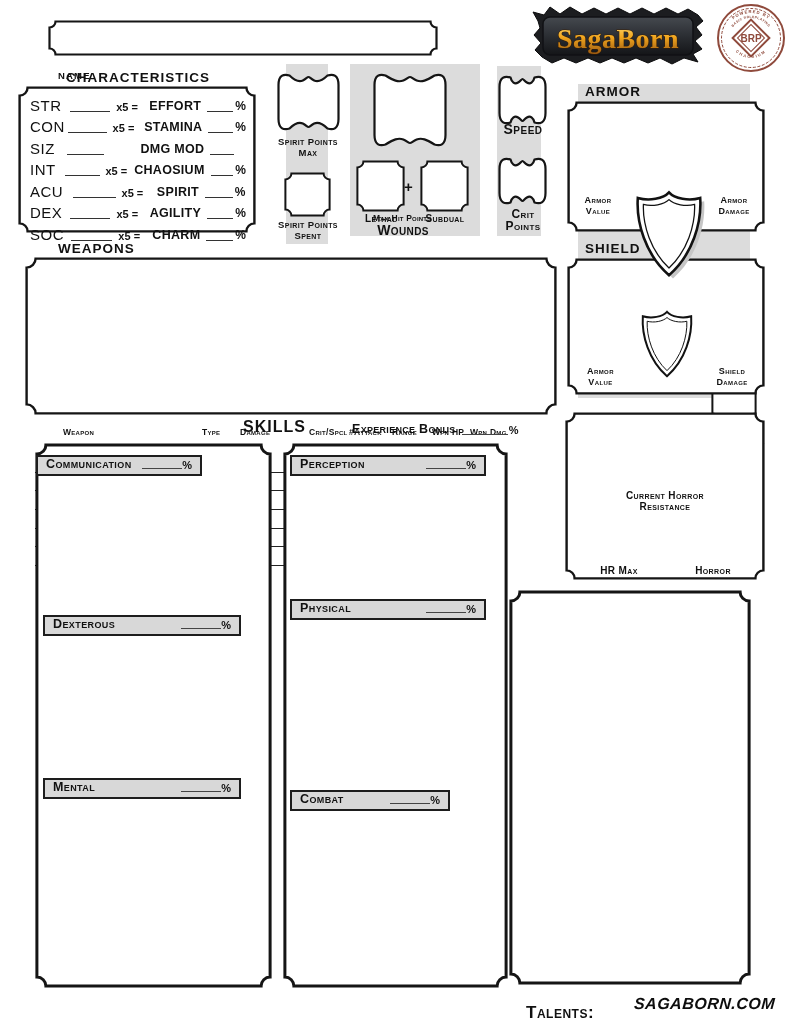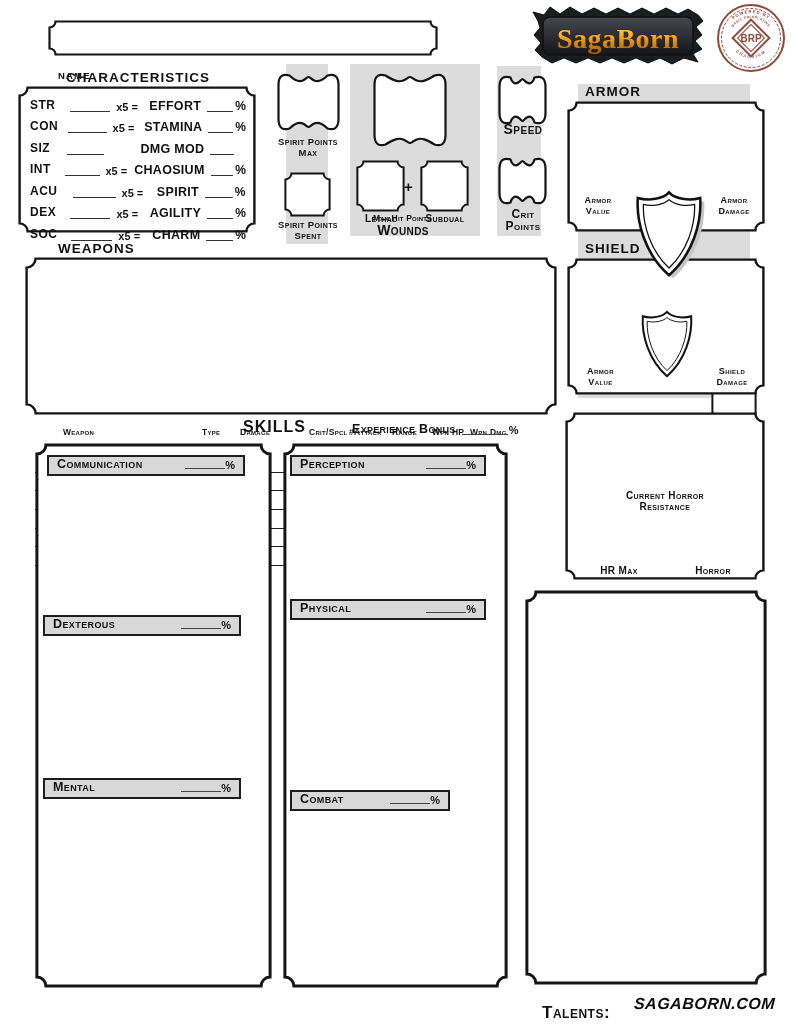--- a/index.html
+++ b/index.html
@@ -13,21 +13,21 @@
   .frame{position:absolute}
   .frame-svg{position:absolute;inset:0;width:100%;height:100%;pointer-events:none}
   .frame>*{position:relative}
   .fcontent{position:absolute;inset:0}
   .shield{position:absolute;z-index:6}
   .shield svg{width:100%;height:100%;display:block}
   .title{position:absolute;font-weight:bold;letter-spacing:1px;font-size:13.5px}
   .boxlabel{position:absolute;font-weight:bold;font-size:9.5px;letter-spacing:.4px;text-align:center;font-variant:small-caps;line-height:11px}
   
   .crow{display:flex;align-items:flex-end;height:19.55px;padding-bottom:2px}
-  .cstat{width:46px;font-size:12px;font-weight:bold;line-height:15px;letter-spacing:.5px}
+  .cstat{width:46px;font-size:15px;font-weight:normal;line-height:15px;letter-spacing:.5px}
   .cline{width:46px;border-bottom:1.6px solid #333;margin:0 6px 1px 0;height:10px}
   .cmult{width:38px;font-size:11px;font-weight:bold;line-height:12px}
   .cder{flex:1;text-align:right;font-size:12.5px;font-weight:bold;line-height:13px;letter-spacing:.3px;margin-right:6px;white-space:nowrap}
   .cpline{width:30px;border-bottom:1.6px solid #333;margin:0 2px 1px 0;height:10px}
   .cpct{width:12px;font-size:12px;font-weight:bold;line-height:13px}
   
   .whead span{position:absolute;top:0;font-size:8.5px;font-weight:bold;letter-spacing:.3px;text-align:left;font-variant:small-caps}
   .whead span:nth-of-type(1){left:28px;width:104px}
   .whead span:nth-of-type(2){left:167px;width:33px}
   .whead span:nth-of-type(3){left:205px;width:66px}
@@ -443,21 +443,21 @@
     <span class="b sc" style="font-size:12.5px;line-height:13px;letter-spacing:.3px">Experience Bonus</span>
     <span style="width:46px;border-bottom:1.5px solid #444;margin:0 1px 1px 6px"></span>
     <span class="b" style="font-size:11px;line-height:12px">%</span>
   </div>
 
   <div class="frame" style="left:35px;top:443px;width:237px;height:545px"><svg viewBox="0 0 237 545" preserveAspectRatio="none" class="frame-svg">
         <path d="M 10.9 1.9 H 226.1 A 9 9 0 0 0 235.1 10.9 V 534.1
      A 9 9 0 0 0 226.1 543.1 H 10.9 A 9 9 0 0 0 1.9 534.1
      V 10.9 A 9 9 0 0 0 10.9 1.9 Z" fill="#fff" stroke="#151515" stroke-width="3"></path>
       </svg>
-    <div class="gbar" style="left:12px;top:12px;width:198px;height:21px">
+    <div class="gbar" style="left:1px;top:12px;width:166px;height:21px">
       <span class="gname">Communication</span>
       <span class="gbar-right">
           <span class="gpl"></span>
           <span class="gpct">%</span>
         </span>
     </div>
     
     <div class="gbar" style="left:8px;top:172px;width:198px;height:21px">
       <span class="gname">Dexterous</span>
       <span class="gbar-right">
@@ -538,21 +538,21 @@
     <span class="abs minus" style="left:96px;top:116px">-</span>
     <div class="frame" style="left:122px;top:102px;width:52px;height:52px"><svg viewBox="0 0 52 52" preserveAspectRatio="none" class="frame-svg">
           <path d="M 7.4 1.4 H 44.6 A 6 6 0 0 0 50.6 7.4 V 44.6
      A 6 6 0 0 0 44.6 50.6 H 7.4 A 6 6 0 0 0 1.4 44.6
      V 7.4 A 6 6 0 0 0 7.4 1.4 Z" fill="#fff" stroke="#151515" stroke-width="2"></path>
         </svg></div>
     <div class="boxlabel" style="left:18px;top:153px;width:72px;font-size:10px">HR Max</div>
     <div class="boxlabel" style="left:112px;top:153px;width:72px;font-size:10px">Horror</div>
   </div>
 
-  <div class="frame" style="left:525px;top:590px;width:242px;height:395px"><svg viewBox="0 0 242 395" preserveAspectRatio="none" class="frame-svg">
+  <div class="frame" style="left:509px;top:590px;width:242px;height:395px"><svg viewBox="0 0 242 395" preserveAspectRatio="none" class="frame-svg">
         <path d="M 10.9 1.9 H 231.1 A 9 9 0 0 0 240.1 10.9 V 384.1
      A 9 9 0 0 0 231.1 393.1 H 10.9 A 9 9 0 0 0 1.9 384.1
      V 10.9 A 9 9 0 0 0 10.9 1.9 Z" fill="#fff" stroke="#151515" stroke-width="3"></path>
       </svg>
     <div class="abs b sc" style="left:17px;top:14px;font-size:17px;letter-spacing:.5px">Talents:</div>
     
   </div>
 
   <div class="footer" style="right:16px;top:995px">SAGABORN.COM</div>
 

